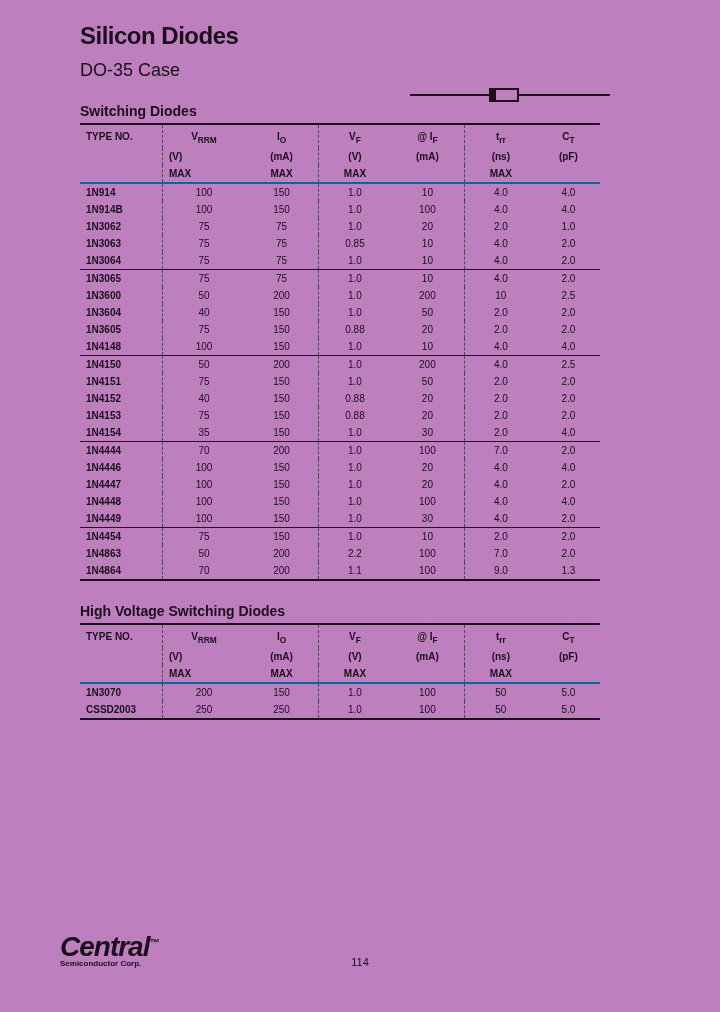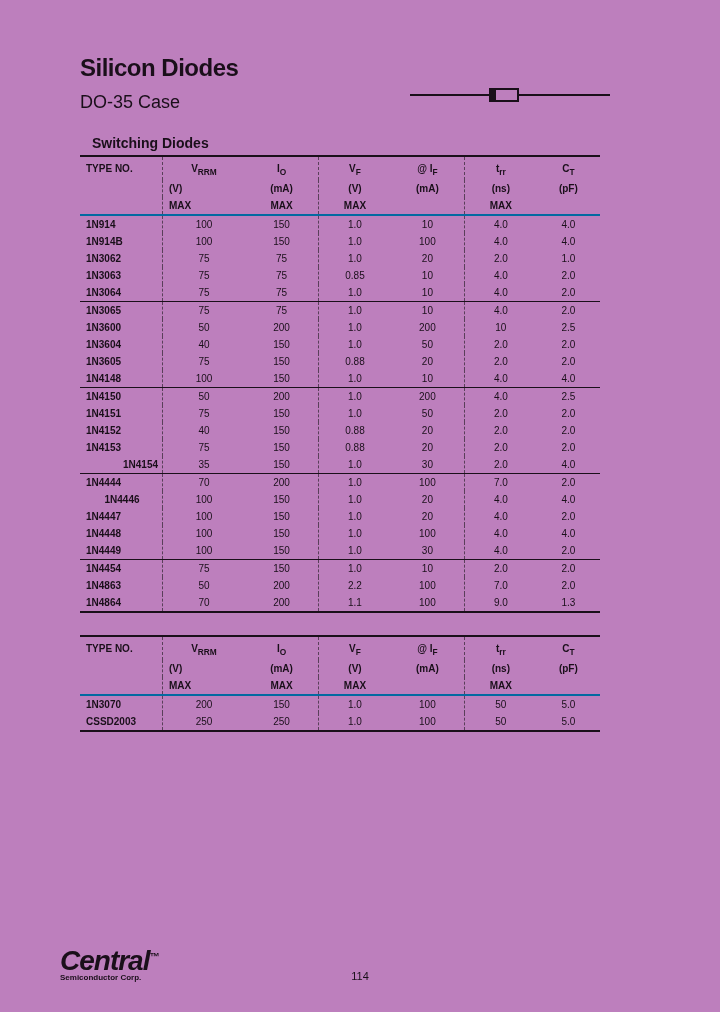--- a/index.html
+++ b/index.html
@@ -6,21 +6,21 @@
     margin: 0;
     padding: 0;
     width: 720px;
     height: 1012px;
     background: #bd7fbd;
     font-family: Arial, sans-serif;
     color: #1a0f1a;
     position: relative;
   }
   .page {
-    padding: 54px 60px 0 80px;
+    padding: 22px 60px 0 80px;
   }
   .main-title {
     font-size: 24px;
     font-weight: 900;
     margin: 0 0 10px 0;
     letter-spacing: -0.5px;
   }
   .subtitle {
     font-size: 18px;
     font-weight: normal;
@@ -29,21 +29,21 @@
   .diode-symbol {
     position: absolute;
     top: 85px;
     right: 110px;
     width: 200px;
     height: 20px;
   }
   .section-title {
     font-size: 14px;
     font-weight: bold;
-    margin: 6px 0 4px 12px;
+    margin: 6px 0 4px 0;
   }
   table {
     border-collapse: collapse;
     width: 520px;
     font-size: 10px;
   }
   table.main-table { margin-bottom: 22px; }
   th, td {
     padding: 3px 4px;
     text-align: center;
@@ -58,21 +58,21 @@
   .bottom-border { border-bottom: 2px solid #0369a1; }
   .right-dash { border-right: 1px dashed #5a3f5a; }
   .group-sep td { border-bottom: 1px solid #1a0f1a; }
   .footnote {
     font-size: 10px;
     margin-top: 18px;
     margin-left: 20px;
   }
   .footer {
     position: absolute;
-    bottom: 30px;
+    bottom: 44px;
     left: 60px;
     right: 60px;
     margin-top: 8px;
   }
   .logo {
     font-size: 28px;
     font-weight: 900;
     font-style: italic;
     letter-spacing: -1px;
   }
@@ -255,39 +255,39 @@
         <tr>
           <td class="right-dash" style="font-weight: bold;">1N4153</td>
           <td>75</td>
           <td class="right-dash">150</td>
           <td>0.88</td>
           <td class="right-dash">20</td>
           <td>2.0</td>
           <td>2.0</td>
         </tr>
         <tr class="group-sep">
-          <td class="right-dash" style="font-weight: bold; text-align: right;">1N4154</td>
+          <td class="right-dash" style="font-weight: bold;">1N4154</td>
           <td>35</td>
           <td class="right-dash">150</td>
           <td>1.0</td>
           <td class="right-dash">30</td>
           <td>2.0</td>
           <td>4.0</td>
         </tr>
         <tr>
           <td class="right-dash" style="font-weight: bold;">1N4444</td>
           <td>70</td>
           <td class="right-dash">200</td>
           <td>1.0</td>
           <td class="right-dash">100</td>
           <td>7.0</td>
           <td>2.0</td>
         </tr>
         <tr>
-          <td class="right-dash" style="font-weight: bold; text-align: center;">1N4446</td>
+          <td class="right-dash" style="font-weight: bold;">1N4446</td>
           <td>100</td>
           <td class="right-dash">150</td>
           <td>1.0</td>
           <td class="right-dash">20</td>
           <td>4.0</td>
           <td>4.0</td>
         </tr>
         <tr>
           <td class="right-dash" style="font-weight: bold;">1N4447</td>
           <td>100</td>
@@ -338,20 +338,21 @@
           <td>70</td>
           <td class="right-dash">200</td>
           <td>1.1</td>
           <td class="right-dash">100</td>
           <td>9.0</td>
           <td>1.3</td>
         </tr>
       </tbody>
   </table>
 
+  <div class="section-title">High Voltage Switching Diodes</div>
 
   <table>
     <thead>
       <tr class="top-border">
         <th rowspan="3" class="right-dash bottom-border" style="vertical-align:top">TYPE NO.</th>
         <th><span>V</span><sub>RRM</sub></th>
         <th class="right-dash"><span>I</span><sub>O</sub></th>
         <th><span>V</span><sub>F</sub></th>
         <th class="right-dash"><span>@ I</span><sub>F</sub></th>
         <th><span>t</span><sub>rr</sub></th>

